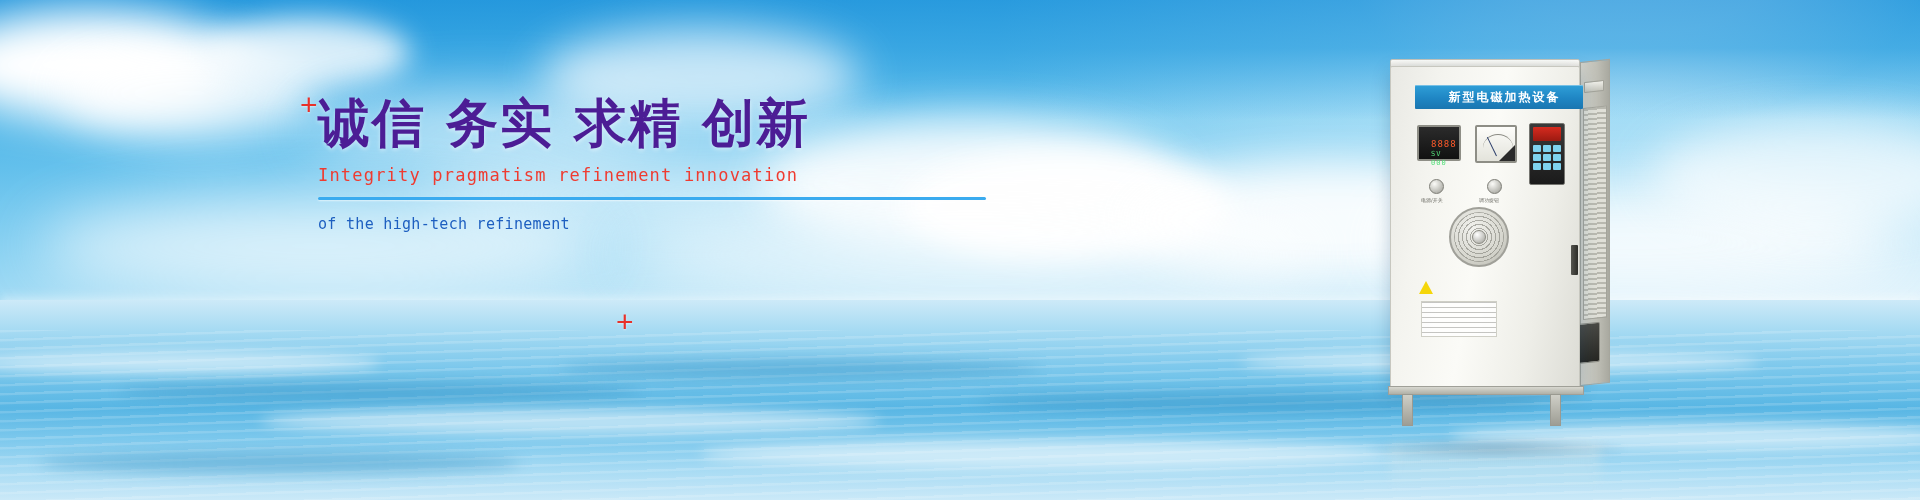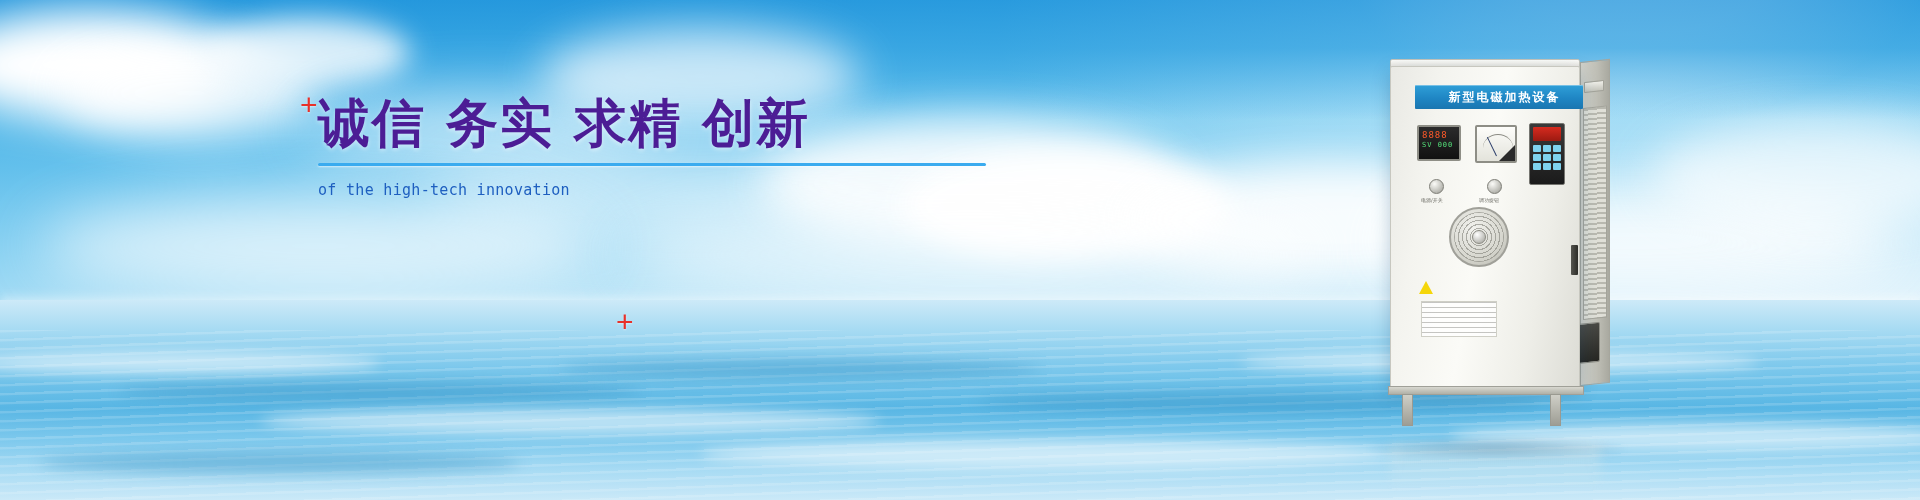--- a/index.html
+++ b/index.html
@@ -119,21 +119,21 @@
     display:flex; align-items:center; justify-content:center;
     color:#ffffff; font-family:"DejaVu Sans", sans-serif;
     font-size:12px; font-weight:700; letter-spacing:2px;
     box-shadow:inset 0 1px 0 rgba(255,255,255,.35);
     padding-left:11px;
   }
   .panel-display {
     position:absolute; left:26px; top:58px; width:44px; height:36px;
     background:linear-gradient(180deg,#2b2b2b,#111);
     border:2px solid #8e8e86; border-radius:2px;
-    padding:3px;
+    padding:12px;
   }
   .panel-display .seg {
     font-family:"DejaVu Sans Mono", monospace; font-size:9px;
     color:#ff5a2a; letter-spacing:1px; line-height:1.25;
   }
   .panel-display .seg.green { color:#54e07a; font-size:7px; }
   .gauge {
     position:absolute; left:84px; top:58px; width:42px; height:38px;
     background:linear-gradient(180deg,#fdfdfa,#e3e3db);
     border:2px solid #8e8e86; border-radius:2px;
@@ -286,23 +286,24 @@
   <div class="wave dark" style="left:980px; top:392px; width:560px; height:20px;"></div>
   <div class="wave" style="left:1240px;top:352px; width:520px; height:20px;"></div>
   <div class="wave" style="left:1450px;top:424px; width:520px; height:26px;"></div>
   <div class="wave dark" style="left:40px;  top:452px; width:480px; height:22px;"></div>
 
   <div class="plus-mark" id="plus-top">+</div>
   <div class="plus-mark" id="plus-bottom">+</div>
 
   <div class="text-block">
     <div class="headline">诚信 务实 求精 创新</div>
+    <div class="headline-en">Integrity  pragmatism  refinement  innovation</div>
     <div class="divider"></div>
     <div class="sub-en">
-      <div>of the high-tech innovation</div>
+      <div>of the high-tech refinement</div>
     </div>
   </div>
 
   <div class="mach-shadow"></div>
   <div class="mach-reflect"></div>
 
   <div id="machine">
     <div class="mach-right"></div>
     <div class="vent-right"></div>
     <div class="side-handle"></div>

